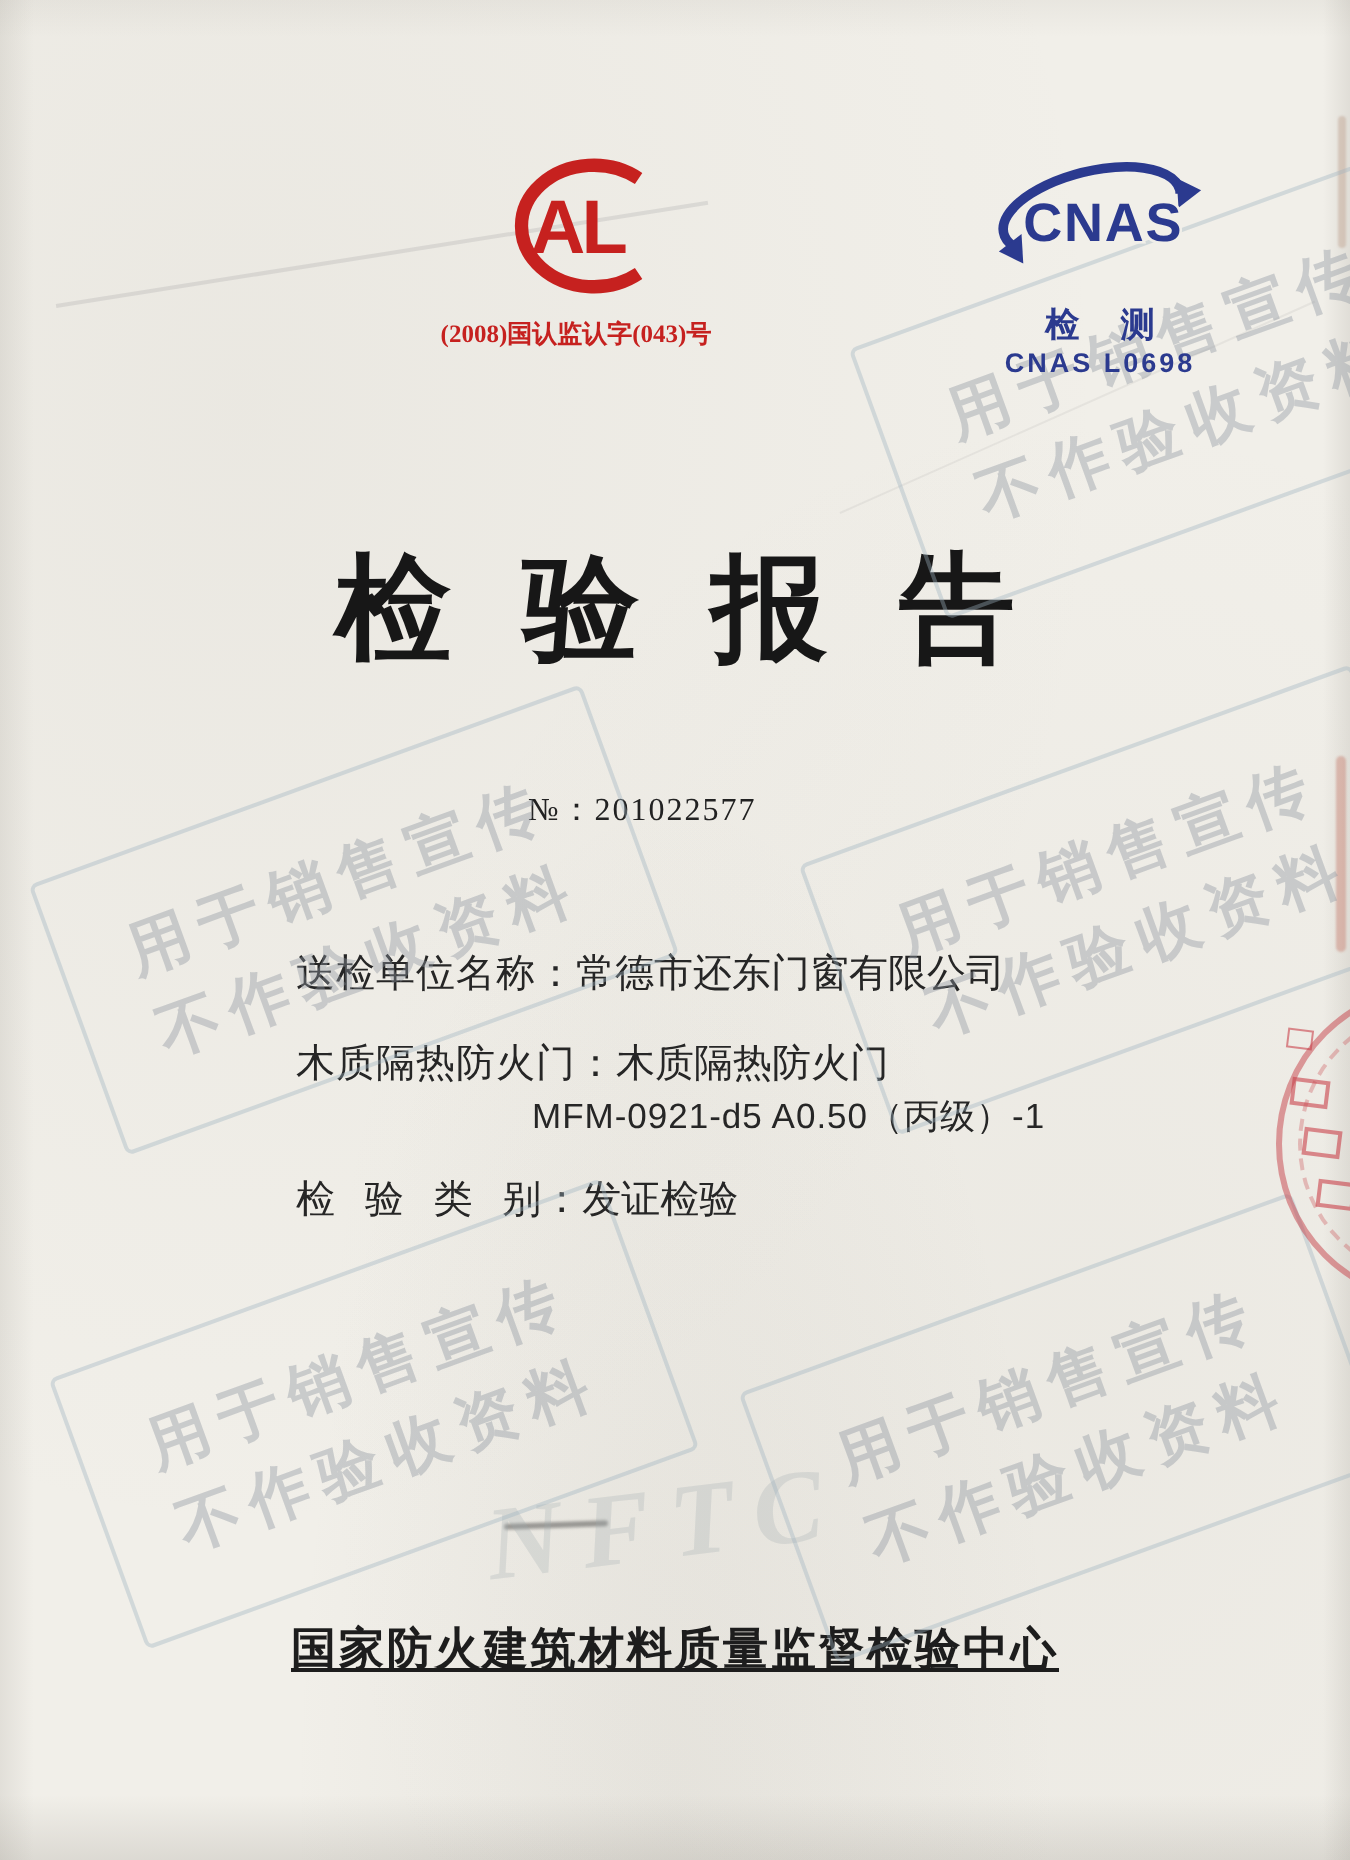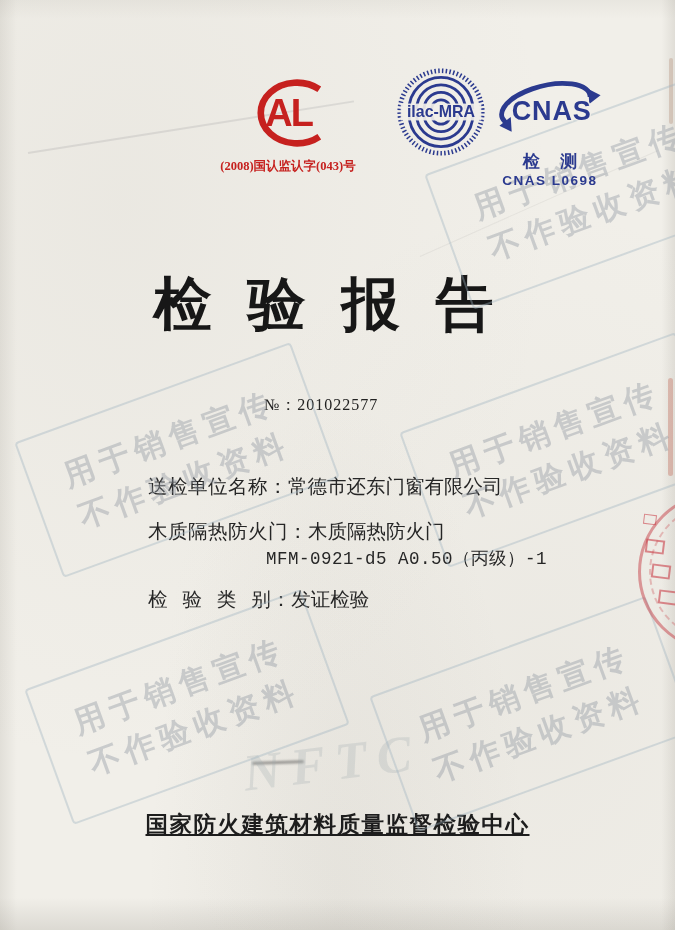--- a/index.html
+++ b/index.html
@@ -34,31 +34,31 @@
   .cal{left:206px;top:76px;width:164px;}
   .cal .logo-caption{font-size:12.5px;margin-top:4px;}
   .ilac{left:396px;top:66px;width:90px;}
   .cnas{left:494px;top:76px;width:112px;}
   .cnas-cap-cn{font-weight:bold;color:#2b3a8f;font-size:17px;word-spacing:16px;
     margin-top:2px;font-family:"Liberation Sans",sans-serif;}
   .cnas-cap-code{font-weight:bold;color:#2b3a8f;font-size:13.5px;letter-spacing:1.5px;
     font-family:"Liberation Sans",sans-serif;}
   
   .title{position:absolute;top:266px;left:50%;transform:translateX(-50%);
-    margin-left:4px;white-space:nowrap;z-index:2;
+    margin-left:18px;white-space:nowrap;z-index:2;
     font-family:"Liberation Sans","DejaVu Sans",sans-serif;
     font-size:58px;font-weight:bold;color:#171717;letter-spacing:36px;}
   .report-no{position:absolute;left:264px;top:395px;z-index:2;
     font-size:16px;color:#222;letter-spacing:1px;}
   .field{position:absolute;left:148px;z-index:2;font-size:19.5px;color:#262626;
     white-space:nowrap;}
   .field .lbl{letter-spacing:0.5px;}
   .lbl-spaced{word-spacing:9px;}
   .field-value2{position:absolute;left:266px;z-index:2;font-size:17.5px;color:#262626;
-    font-family:Liberation Mono, monospace;letter-spacing:0.5px;}
+    font-family:Liberation Sans, sans-serif;letter-spacing:0.5px;}
   .footer{position:absolute;top:809px;left:0;right:0;text-align:center;z-index:2;
     font-family:"Liberation Sans","DejaVu Sans",sans-serif;
     font-size:22.5px;font-weight:bold;color:#1d1d1d;letter-spacing:1.5px;text-decoration:underline;}
   
   .wm{position:absolute;width:290px;height:140px;z-index:3;
     border:2.5px solid rgba(158,178,192,0.38);border-radius:4px;
     display:flex;flex-direction:column;justify-content:center;align-items:center;
     transform:rotate(-20deg);pointer-events:none;}
   .wm-line{font-family:"Liberation Sans","DejaVu Sans",sans-serif;
     font-size:31px;font-weight:bold;color:rgba(142,150,160,0.40);
@@ -97,35 +97,20 @@
 
 
   <div class="logo cal">
     <svg width="88" height="74" viewBox="0 0 90 78">
       <path d="M78 14 A38 32 0 1 0 78 64" fill="none" stroke="#c6211f" stroke-width="7"></path>
       <text x="21" y="53" font-family="Liberation Sans, sans-serif" font-size="40" font-weight="bold" fill="#c6211f" letter-spacing="-2">AL</text>
     </svg>
     <div class="logo-caption">(2008)国认监认字(043)号</div>
   </div>
 
-  <div class="logo ilac">
-    <svg width="90" height="92" viewBox="0 0 96 96">
-      <circle cx="48" cy="48" r="44" fill="none" stroke="#2b3a8f" stroke-width="5" stroke-dasharray="1.6 2.4"></circle>
-      <path d="M14 45 A34 34 0 0 1 82 45" fill="none" stroke="#2b3a8f" stroke-width="3"></path>
-      <path d="M22 45 A26 26 0 0 1 74 45" fill="none" stroke="#2b3a8f" stroke-width="3"></path>
-      <path d="M30 45 A18 18 0 0 1 66 45" fill="none" stroke="#2b3a8f" stroke-width="3"></path>
-      <path d="M38 45 A10 10 0 0 1 58 45" fill="none" stroke="#2b3a8f" stroke-width="3"></path>
-      <path d="M14 51 A34 34 0 0 0 82 51" fill="none" stroke="#2b3a8f" stroke-width="3"></path>
-      <path d="M22 51 A26 26 0 0 0 74 51" fill="none" stroke="#2b3a8f" stroke-width="3"></path>
-      <path d="M30 51 A18 18 0 0 0 66 51" fill="none" stroke="#2b3a8f" stroke-width="3"></path>
-      <path d="M38 51 A10 10 0 0 0 58 51" fill="none" stroke="#2b3a8f" stroke-width="3"></path>
-      <rect x="5" y="39" width="86" height="18" fill="rgba(241,239,233,0.92)"></rect>
-      <text x="48" y="53" text-anchor="middle" font-family="Liberation Sans, sans-serif" font-size="17" font-weight="bold" fill="#2b3a8f">ilac-MRA</text>
-    </svg>
-  </div>
 
   <div class="logo cnas">
     <svg width="108" height="68" viewBox="0 0 116 78">
       <path d="M12 56 A52 23 -14 1 1 104 24" fill="none" stroke="#2b3a8f" stroke-width="5.5"></path>
       <polygon points="102,15 116,22 103,32" fill="#2b3a8f"></polygon>
       <polygon points="14,64 0,57 13,47" fill="#2b3a8f"></polygon>
       <text x="14" y="51" font-family="Liberation Sans, sans-serif" font-size="31" font-weight="bold" fill="#2b3a8f" letter-spacing="1" style="paint-order:stroke;stroke:#f1efe9;stroke-width:3px;">CNAS</text>
     </svg>
     <div class="cnas-cap-cn">检 测</div>
     <div class="cnas-cap-code">CNAS L0698</div>

